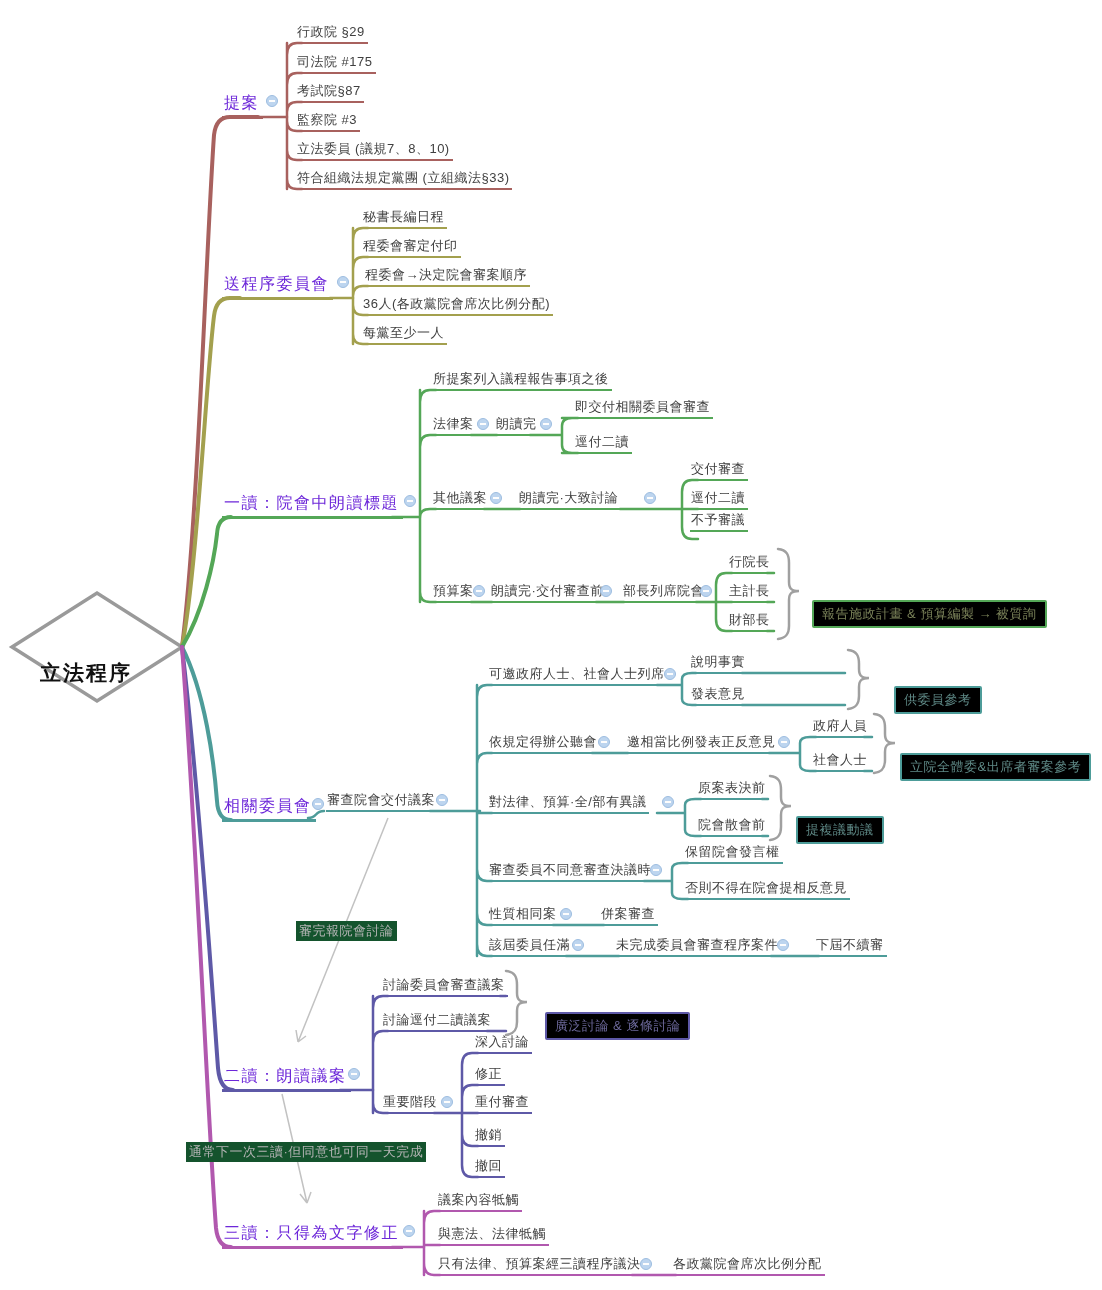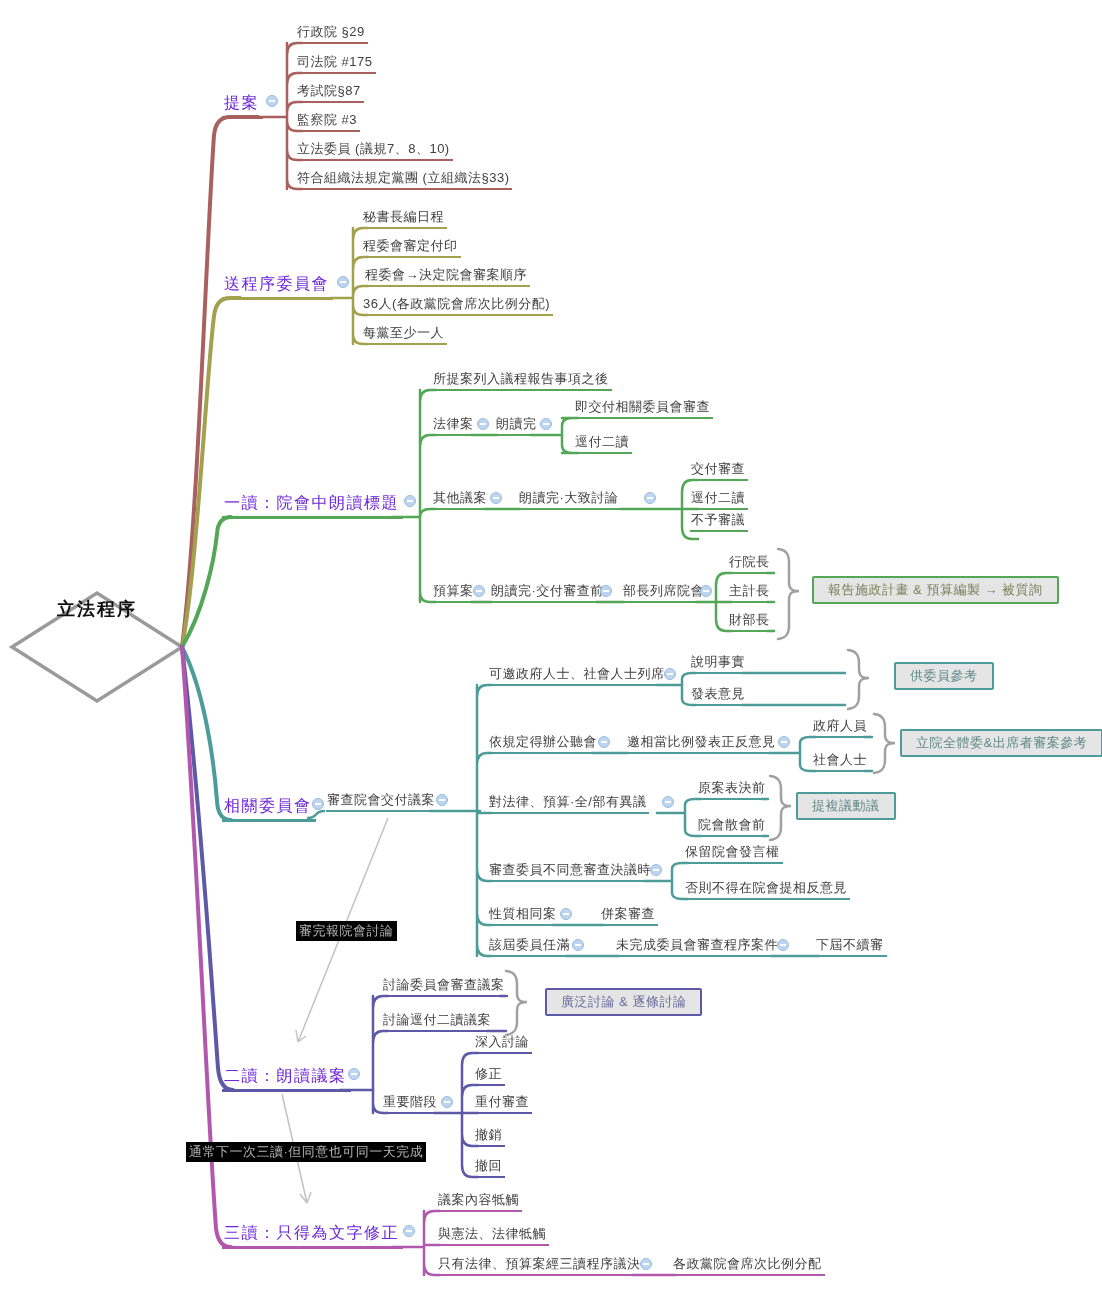--- a/index.html
+++ b/index.html
@@ -7,25 +7,25 @@
           font-family:"Liberation Sans","DejaVu Sans",sans-serif;}
   #lines{position:absolute;left:0;top:0;z-index:0;}
   .ml{position:absolute;z-index:2;font-size:16px;letter-spacing:1.5px;color:#6d28d9;
       line-height:20px;padding:0 4px 3px 2px;white-space:nowrap;}
   .cl{position:absolute;z-index:2;font-size:13px;letter-spacing:.5px;color:#404040;
       line-height:16px;padding:0 3px 2px 1px;white-space:nowrap;}
   .icn{position:absolute;z-index:3;width:12px;height:12px;border-radius:50%;
        background:#bdd5ef;border:1px solid #9dbde0;box-sizing:border-box;}
   .icn::after{content:"";position:absolute;left:2px;right:2px;top:4px;height:2px;background:#fdfdfd;}
   .box{position:absolute;z-index:2;font-size:13px;letter-spacing:.5px;line-height:16px;
-       padding:4px 14px;background:#e5e5e5;border:2px solid #888;border-radius:2px;white-space:nowrap;}
+       padding:4px 8px;background:#000000;border:2px solid #888;border-radius:2px;white-space:nowrap;margin-top:24px;}
   .note{position:absolute;z-index:2;font-size:13px;letter-spacing:.5px;color:#b5b5b5;
-        background:#000000;padding:1px 3px;white-space:nowrap;}
-  .root{position:absolute;z-index:2;left:40px;top:597px;width:114px;text-align:center;
-        font-size:18px;font-weight:bold;letter-spacing:2px;color:#111;}
+        background:#14532d;padding:1px 3px;white-space:nowrap;}
+  .root{position:absolute;z-index:2;left:40px;top:659px;width:114px;text-align:left;
+        font-size:21px;font-weight:bold;letter-spacing:2px;color:#111;}
 </style>
 </head>
 <body>
 
 <div id="canvas">
 
 <svg id="lines" width="1102" height="1290">
 
   <polygon points="12,647 97,593 182,647 97,701" fill="#ffffff" stroke="#9a9a9a" stroke-width="3.5"></polygon>
 

